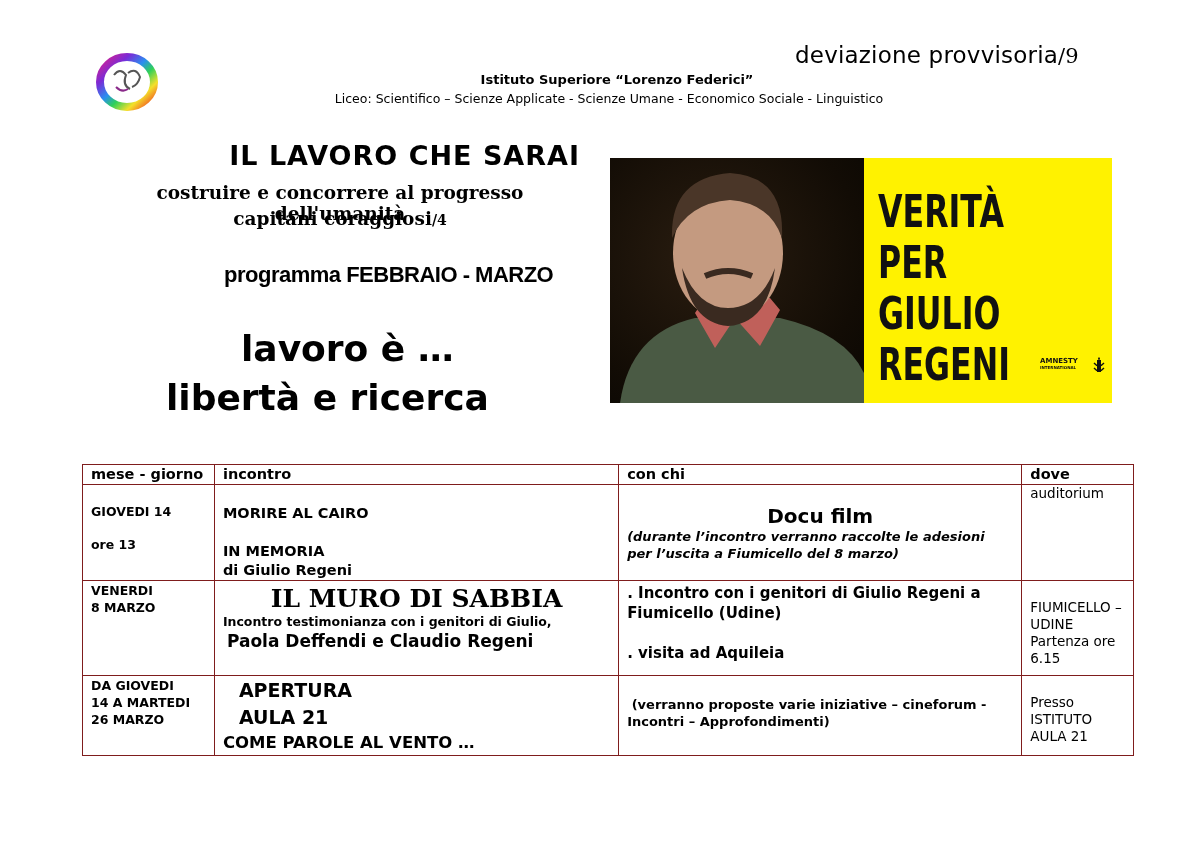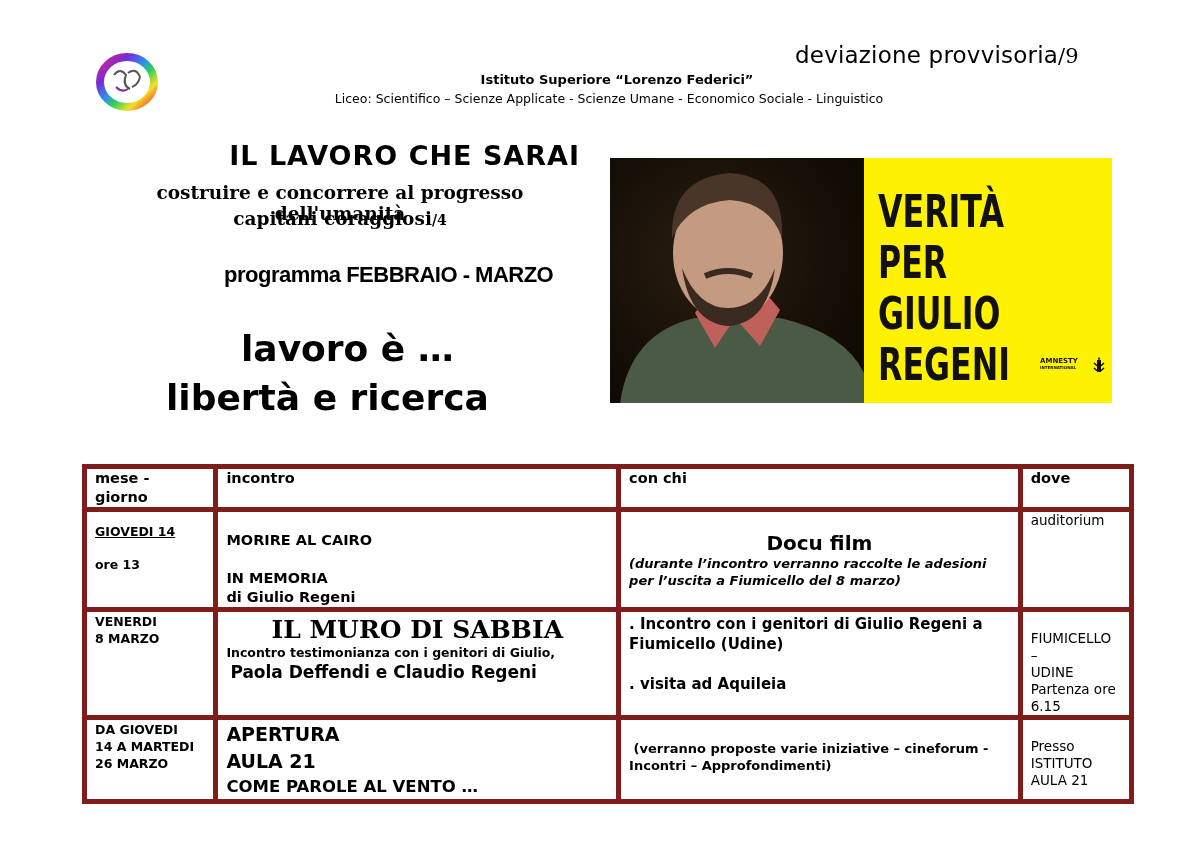--- a/index.html
+++ b/index.html
@@ -24,37 +24,37 @@
   .lav2 { left:166px; top:377px; font-family:"DejaVu Sans", sans-serif; font-weight:bold; font-size:36px; white-space:nowrap; }
 
   .poster { left:610px; top:158px; width:502px; height:281px; overflow:hidden; }
   .poster .photo { position:absolute; left:0; top:0; width:254px; height:245px; background:radial-gradient(ellipse at 40% 40%, #2a1d10 0%, #120c05 70%, #0a0703 100%); overflow:hidden; }
   .poster .yellow { position:absolute; left:254px; top:0; width:248px; height:245px; background:#fff200; }
   .poster .vtext { position:absolute; left:14px; top:28px; font-family:"DejaVu Sans", sans-serif; font-weight:bold; font-size:44px; line-height:51px; letter-spacing:0; transform:scaleX(0.72); transform-origin:left top; color:#111; }
   .poster .amnesty { position:absolute; left:176px; top:200px; font-family:"DejaVu Sans", sans-serif; font-weight:bold; font-size:7px; line-height:7px; color:#111; }
   .poster .candle { position:absolute; left:229px; top:199px; font-size:16px; line-height:16px; color:#111; }
 
   table.sched { position:absolute; left:82px; top:464px; width:1052px; border-collapse:collapse; table-layout:fixed; }
-  table.sched td, table.sched th { border:5px solid #7f1d1d; vertical-align:top; padding:0 8px; text-align:left; }
+  table.sched td, table.sched th { border:1px solid #7f1d1d; vertical-align:top; padding:0 8px; text-align:left; }
   table.sched th { font-family:"DejaVu Sans", sans-serif; font-weight:bold; font-size:14.5px; height:19px; line-height:19px; }
   .c1 { width:124px; } .c2 { width:380px; } .c3 { width:379px; } .c4 { width:105px; }
 
   .r1 td { height:95px; }
   .r2 td { height:94px; }
   .r3 td { height:79px; }
 
   .date { font-family:"DejaVu Sans", sans-serif; font-weight:bold; font-size:12.5px; line-height:17px; }
   .b14 { font-family:"DejaVu Sans", sans-serif; font-weight:bold; font-size:14.5px; line-height:19px; }
   .docu { font-family:"DejaVu Sans", sans-serif; font-weight:bold; font-size:20px; text-align:center; line-height:24px; }
   .italic-note { font-family:"DejaVu Sans", sans-serif; font-weight:bold; font-style:italic; font-size:13px; line-height:17px; }
   .plain13 { font-family:"DejaVu Sans", sans-serif; font-size:13.5px; line-height:17px; }
   .muro { font-family:"DejaVu Serif", serif; font-weight:bold; font-size:25px; line-height:30px; }
   .b12 { font-family:"DejaVu Sans", sans-serif; font-weight:bold; font-size:12.5px; line-height:16px; }
   .b17 { font-family:"DejaVu Sans", sans-serif; font-weight:bold; font-size:17px; line-height:22px; }
-  .apert { font-family:"DejaVu Sans", sans-serif; font-weight:bold; font-size:19px; line-height:27px; }
+  .apert { font-family:"DejaVu Sans", sans-serif; font-weight:bold; font-size:19px; line-height:27px;margin-left:16px; }
   .come { font-family:"DejaVu Sans", sans-serif; font-weight:bold; font-size:16.5px; line-height:24px; }
   .b15 { font-family:"DejaVu Sans", sans-serif; font-weight:bold; font-size:15px; line-height:20px; }
 </style>
 </head>
 <body>
 
 <div class="abs deviazione"><span>deviazione provvisoria</span><span class="num">/9</span></div>
 
 <div class="abs logo">
   <svg width="62" height="58" viewBox="0 0 62 58">
@@ -126,21 +126,21 @@
   <tbody>
       <tr>
     <th>mese - giorno</th>
     <th>incontro</th>
     <th>con chi</th>
     <th>dove</th>
   </tr>
 
   <tr class="r1">
     <td>
-      <div class="date" style="margin-top:11px;text-decoration:underline;">GIOVEDI 14</div>
+      <div class="date" style="margin-top:18px;">GIOVEDI 14</div>
       <div class="date" style="margin-top:16px;">ore 13</div>
     </td>
     <td>
       <div class="b14" style="margin-top:19px;">MORIRE AL CAIRO</div>
       <div class="b14" style="margin-top:19px;">IN MEMORIA</div>
       <div class="b14">di Giulio Regeni</div>
     </td>
     <td>
       <div class="docu" style="margin-top:19px;">Docu film</div>
       <div class="italic-note">(durante l’incontro verranno raccolte le adesioni per l’uscita a Fiumicello del 8 marzo)</div>

